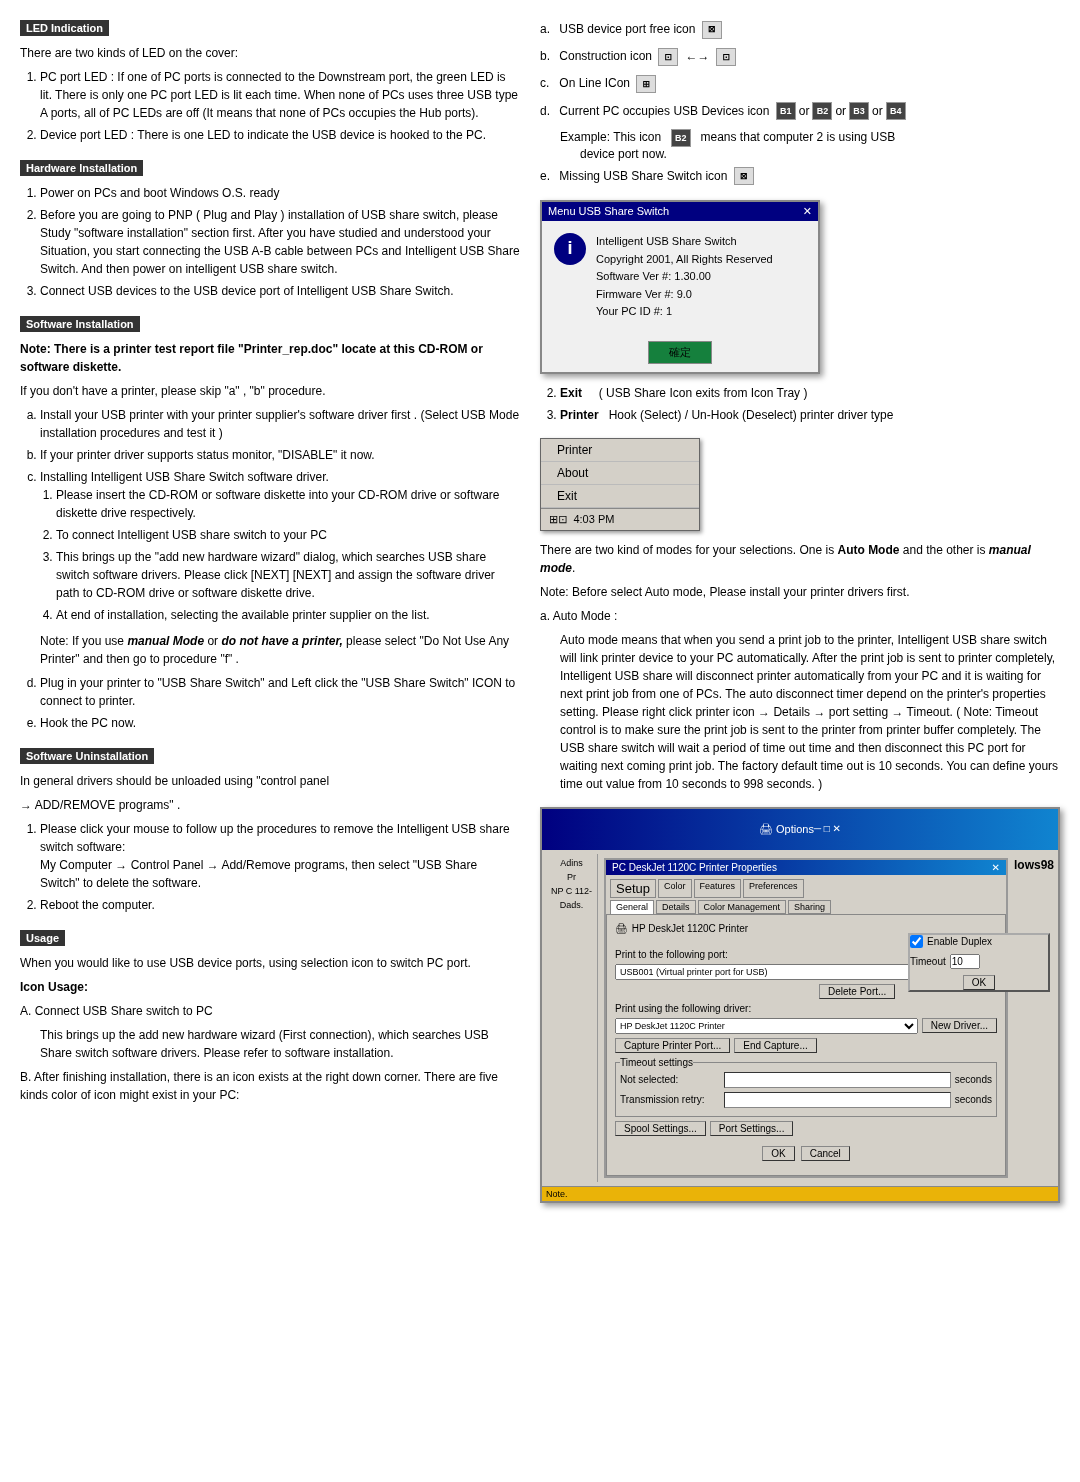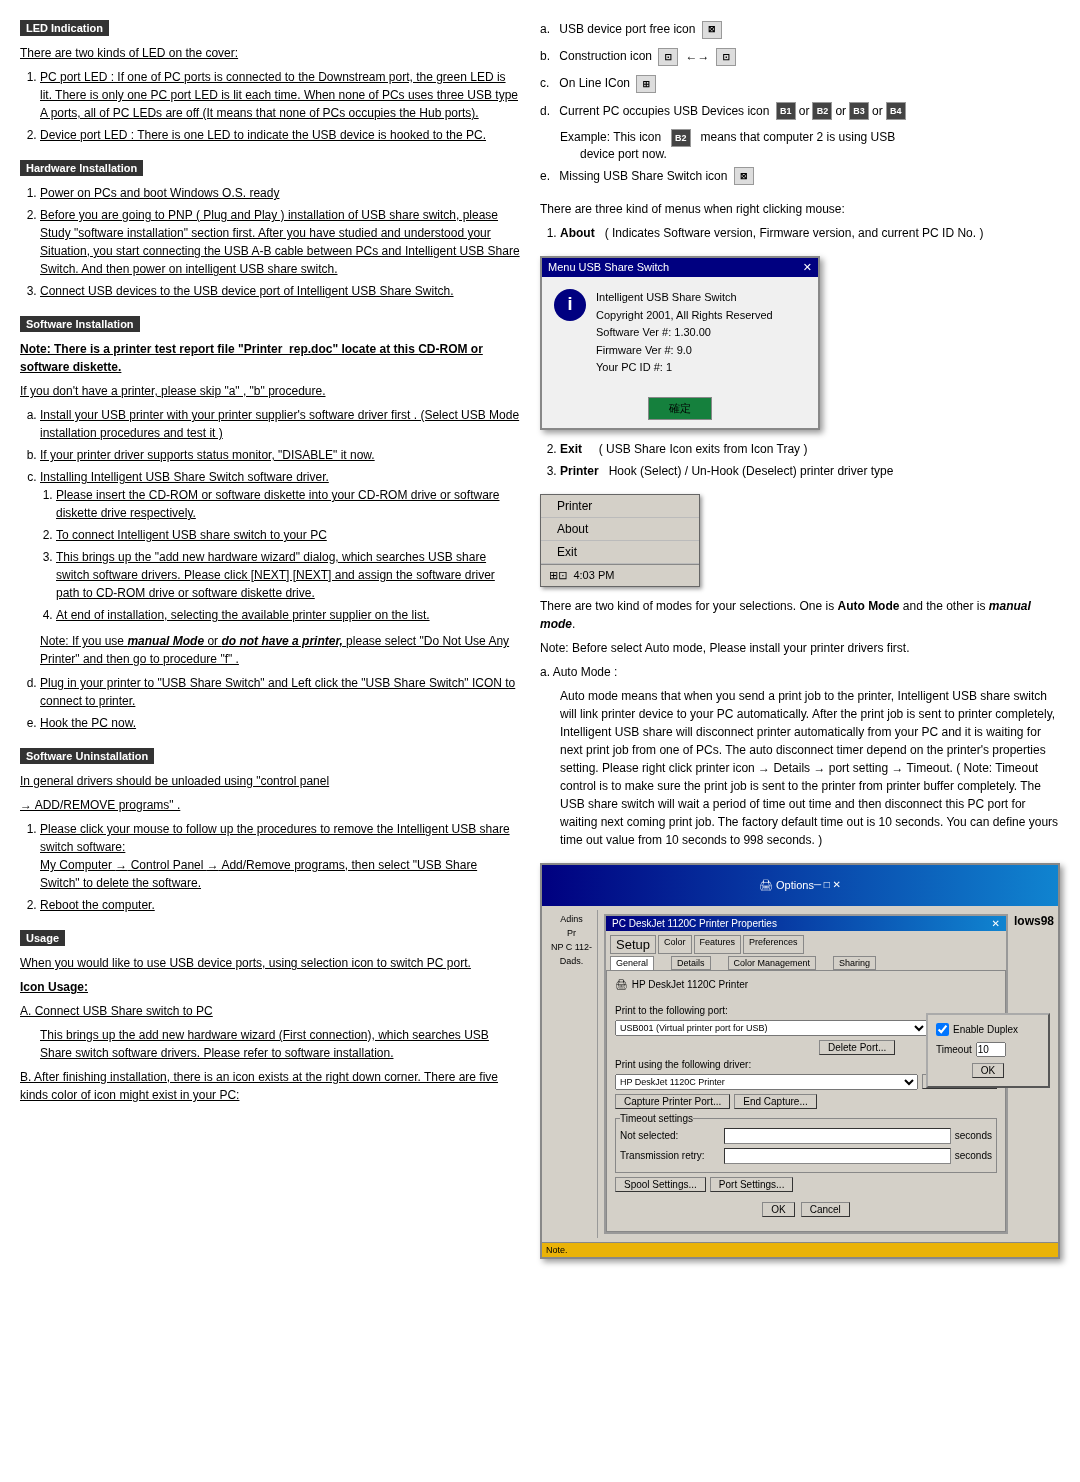--- a/index.html
+++ b/index.html
@@ -13,21 +13,20 @@
     }
     .page {
       display: flex;
       width: 1080px;
       padding: 20px;
       gap: 20px;
     }
     .left-col {
       width: 500px;
       flex-shrink: 0;
-      text-decoration: underline;
     }
     .right-col {
       flex: 1;
     }
     .section-header {
       background: #333;
       color: #fff;
       padding: 2px 6px;
       font-size: 11px;
       font-weight: bold;
@@ -336,28 +335,20 @@
         <br>
         <span style="margin-left:20px;">device port now.</span>
       </div>
       <div class="icon-row">
         <span style="min-width:16px;">e.</span>
         <span>&nbsp;Missing USB Share Switch icon&nbsp;</span>
         <span class="icon-box">⊠</span>
       </div>
     </div>
 
-    <div class="right-panel-section">
-      <p>There are three kind of menus when right clicking mouse:</p>
-      <ol>
-        <li>
-          <strong>About</strong>&nbsp;&nbsp;&nbsp;( Indicates Software version, Firmware version, and current PC ID No. )
-        </li>
-      </ol>
-    </div>
 
     <div class="about-dialog">
       <div class="title-bar">
         <span>Menu USB Share Switch</span>
         <span>✕</span>
       </div>
       <div class="content">
         <div class="info-icon">i</div>
         <div class="text-content">
           <div>Intelligent USB Share Switch</div>
@@ -422,21 +413,21 @@
               <span>PC DeskJet 1120C Printer Properties</span>
               <span style="cursor:pointer;">✕</span>
             </div>
 
             <div style="display:flex;padding:4px 4px 0;gap:2px;background:#d4d0c8;">
               <div style="background:#d4d0c8;border:1px solid #888;padding:1px 5px;font-size:13px;">Setup</div>
               <div style="background:#d4d0c8;border:1px solid #888;padding:1px 5px;font-size:9px;">Color</div>
               <div style="background:#d4d0c8;border:1px solid #888;padding:1px 5px;font-size:9px;">Features</div>
               <div style="background:#d4d0c8;border:1px solid #888;padding:1px 5px;font-size:9px;">Preferences</div>
             </div>
-            <div style="display:flex;padding:2px 4px 0;gap:17px;background:#d4d0c8;text-align:right;">
+            <div style="display:flex;padding:2px 4px 0;gap:2px;background:#d4d0c8;text-align:right;">
               <div style="background:#fff;border:1px solid #888;border-bottom:none;padding:1px 5px;font-size:9px;">General</div>
               <div style="background:#d4d0c8;border:1px solid #888;padding:1px 5px;font-size:9px;">Details</div>
               <div style="background:#d4d0c8;border:1px solid #888;padding:1px 5px;font-size:9px;">Color Management</div>
               <div style="background:#d4d0c8;border:1px solid #888;padding:1px 5px;font-size:9px;">Sharing</div>
             </div>
 
             <div style="background:#d4d0c8;border:1px solid #888;padding:8px;font-size:10px;position:relative;">
               
               <div class="form-row">
                 <span>🖨</span>
@@ -494,21 +485,21 @@
                 <button class="btn-small">Port Settings...</button>
               </div>
               
               <div class="dialog-buttons">
                 <button class="btn-small">OK</button>
                 <button class="btn-small">Cancel</button>
               </div>
             </div>
           </div>
 
-          <div style="position:absolute;right:8px;top:148px;background:#d4d0c8;border:2px outset #aaa;padding:8px;font-size:10px;width:124px;">
+          <div style="position:absolute;right:8px;top:124px;background:#d4d0c8;border:2px outset #aaa;font-size:10px;width:142px;">
             <div style="display:flex;align-items:center;gap:4px;margin-bottom:6px;">
               <input type="checkbox" checked="" style="">
               <label>Enable Duplex</label>
             </div>
             <div style="display:flex;align-items:center;gap:4px;margin-bottom:6px;">
               <label>Timeout</label>
               <input type="text" value="10" style="width: 30px; font-size: 10px;">
             </div>
             <div style="text-align:center;">
               <button class="btn-small">OK</button>

